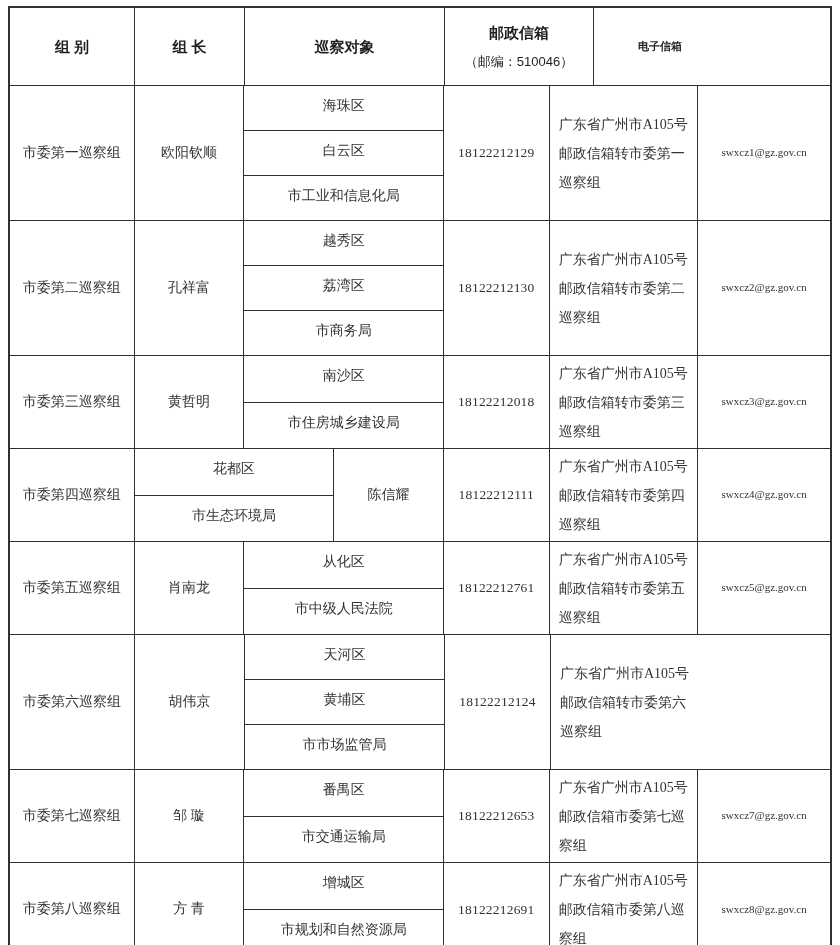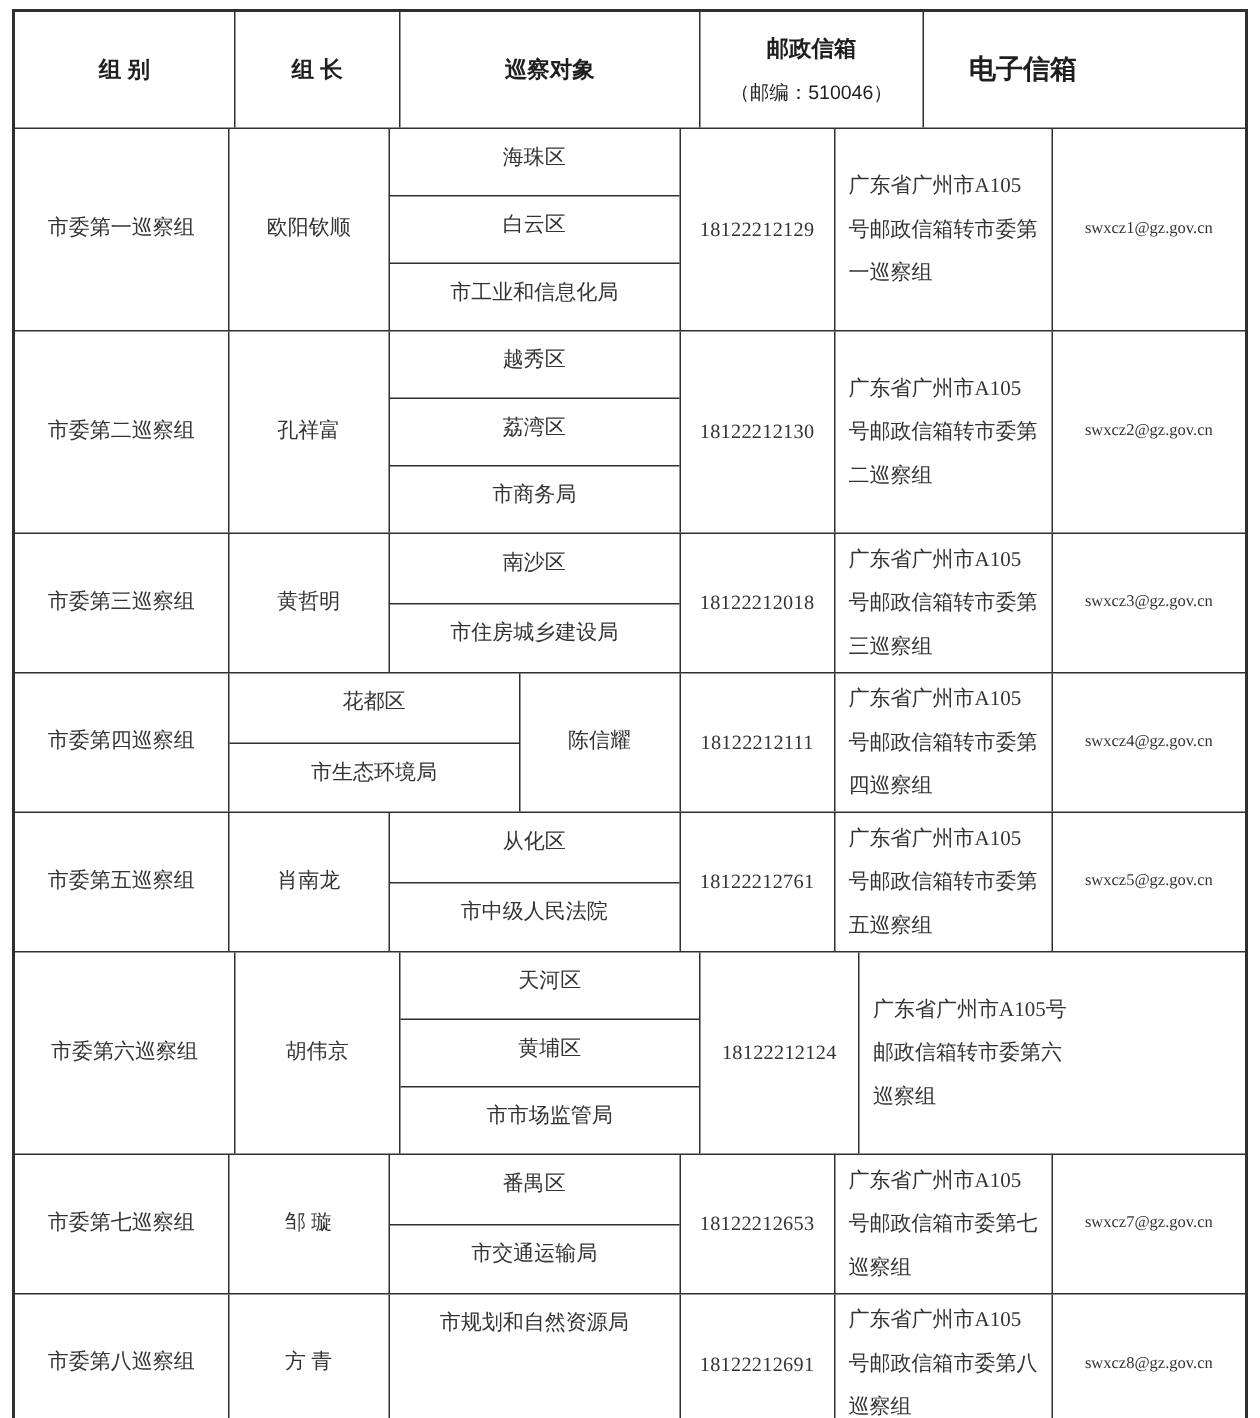--- a/index.html
+++ b/index.html
@@ -26,21 +26,21 @@
     box-sizing:border-box;
     display:flex;
     align-items:center;
     justify-content:center;
     text-align:center;
     font-size:14px;
     line-height:1.6;
     padding:2px 4px;
   }
   .cell:last-child{border-right:none;}
-  .c-group{width:147px;}
+  .c-group{width:125px;}
   .c-leader{width:110px;}
   .c-targets{width:200px;padding:0;flex-direction:column;align-items:stretch;}
   .c-phone{width:106px;}
   .c-postal{width:149px;justify-content:flex-start;text-align:left;padding:4px 9px;line-height:29px;}
   .c-email{width:132px;font-size:11px;}
   .h-head{height:78px;}
   .rows3{height:135px;}
   .rows2{height:93px;}
   .head .cell{
     font-family:"Liberation Sans","DejaVu Sans",sans-serif;
@@ -70,21 +70,21 @@
 <div class="table-wrap">
 
   <div class="trow head h-head">
     <div class="cell c-group">组 别</div>
     <div class="cell c-leader">组 长</div>
     <div class="cell c-targets" style="flex-direction:column;align-items:center;justify-content:center;padding:2px 4px;">巡察对象</div>
     <div class="cell c-postal" style="justify-content:center;text-align:center;flex-direction:column;line-height:1.4;">
       <span>邮政信箱</span>
       <span class="sub-line normal">（邮编：510046）</span>
     </div>
-    <div class="cell c-email" style="font-size:18px;">电子信箱</div>
+    <div class="cell c-email" style="font-size:11px;">电子信箱</div>
   </div>
 
   <div class="trow rows3">
     <div class="cell c-group">市委第一巡察组</div>
     <div class="cell c-leader">欧阳钦顺</div>
     <div class="cell c-targets">
       <div class="sub">海珠区</div>
       <div class="sub">白云区</div>
       <div class="sub">市工业和信息化局</div>
     </div>
@@ -163,20 +163,21 @@
     </div>
     <div class="cell c-phone phone-val">18122212653</div>
     <div class="cell c-postal">广东省广州市A105号邮政信箱市委第七巡察组</div>
     <div class="cell c-email">swxcz7@gz.gov.cn</div>
   </div>
 
   <div class="trow rows2">
     <div class="cell c-group">市委第八巡察组</div>
     <div class="cell c-leader">方 青</div>
     <div class="cell c-targets">
+      <div class="sub">增城区</div>
       <div class="sub">市规划和自然资源局</div>
     </div>
     <div class="cell c-phone phone-val">18122212691</div>
     <div class="cell c-postal">广东省广州市A105号邮政信箱市委第八巡察组</div>
     <div class="cell c-email">swxcz8@gz.gov.cn</div>
   </div>
 
 </div>
 
 </body></html>

